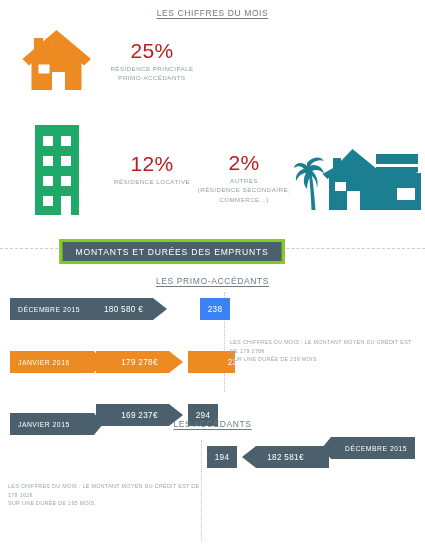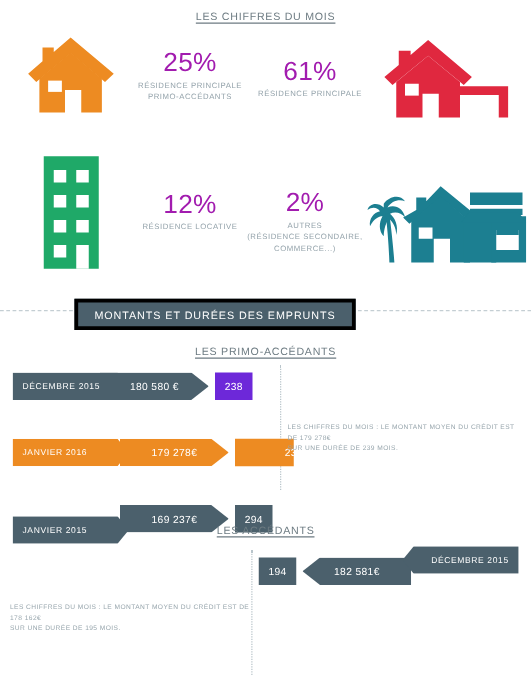--- a/index.html
+++ b/index.html
@@ -11,21 +11,21 @@
   }
   .page { position: relative; width: 344px; height: 544px; background: #fff; }
 
   
   .sec-title {
     font-size: 8.5px; letter-spacing: .6px; color: #6d7b82;
     text-align: center; text-decoration: underline; text-underline-offset: 2px;
     font-weight: 400;
   }
   .pct {
-    font-size: 21px; color: #a21caf; font-weight: 400; letter-spacing: .3px;
+    font-size: 21px; color: #b91c1c; font-weight: 400; letter-spacing: .3px;
     line-height: 1.05; text-align: center;
   }
   .pct-sub {
     font-size: 6.2px; color: #93a2aa; letter-spacing: .45px; text-align: center;
     line-height: 1.5; margin-top: 2px;
   }
 
   
   .stat-row { position: absolute; display: flex; align-items: center; }
   .icon-wrap { display: flex; align-items: center; justify-content: center; }
@@ -34,21 +34,21 @@
   
   .dash-line {
     position: absolute; left: 0; width: 425px; height: 0;
     border-top: 1px dashed #c4ced3;
   }
   .banner {
     position: absolute; left: 50%; transform: translateX(-50%);
     background: #4b606c; color: #ffffff;
     font-size: 8.6px; letter-spacing: .75px;
     padding: 5px 13px 4px 13px; white-space: nowrap;
-    border: 3px solid #000000;
+    border: 3px solid #84cc16;
   }
 
   
   .chart { position: absolute; }
   .bar-row { position: relative; height: 22px; }
 
   .lbl-left {
     position: absolute; left: 0; top: 0; height: 22px;
     display: flex; align-items: center; padding-left: 8px;
     color: #fff; font-size: 6.8px; letter-spacing: .5px;
@@ -106,36 +106,20 @@
     </div>
     <div class="txt-wrap" style="width:104px;">
       <div class="pct">25%</div>
       <div class="pct-sub">
         <div>RÉSIDENCE PRINCIPALE</div>
         <div>PRIMO-ACCÉDANTS</div>
       </div>
     </div>
   </div>
 
-  <div class="stat-row" style="left:196px; top:30px; width:222px;">
-    <div class="txt-wrap" style="width:104px;">
-      <div class="pct">61%</div>
-      <div class="pct-sub">
-        <div>RÉSIDENCE PRINCIPALE</div>
-      </div>
-    </div>
-    <div class="icon-wrap" style="width:118px;">
-      <svg width="104" height="68" viewBox="0 0 104 68" aria-hidden="true">
-        <path fill="#E0283F" d="M12 22 L12 10.5 L21.5 10.5 L21.5 14 L35.5 2 L70.5 31.5 L64 38 L35.5 14.5 L7 38 L0.5 31.5 Z"></path>
-        <path fill="#E0283F" d="M10 35.5 L35.5 14.5 L61 35.5 L61 64 L44 64 L44 45 L31 45 L31 64 L10 64 Z"></path>
-        <rect fill="#ffffff" x="17" y="37" width="11" height="9.5"></rect>
-        <path fill="#E0283F" d="M61 39 L99.5 39 L99.5 64 L92 64 L92 46 L61 46 Z"></path>
-      </svg>
-    </div>
-  </div>
 
   <div class="stat-row" style="left:14px; top:124px; width:190px;">
     <div class="icon-wrap" style="width:86px;">
       <svg width="56" height="92" viewBox="0 0 56 92" aria-hidden="true">
         <rect fill="#1FA968" x="6" y="1" width="44" height="90"></rect>
         <rect fill="#ffffff" x="14" y="12" width="10" height="10"></rect>
         <rect fill="#ffffff" x="32" y="12" width="10" height="10"></rect>
         <rect fill="#ffffff" x="14" y="32" width="10" height="10"></rect>
         <rect fill="#ffffff" x="32" y="32" width="10" height="10"></rect>
         <rect fill="#ffffff" x="14" y="52" width="10" height="10"></rect>
@@ -187,21 +171,21 @@
 
   <div class="sec-title" style="position:absolute; left:0; top:276px; width:425px;">LES PRIMO-ACCÉDANTS</div>
 
   <div class="vdots" style="left:224px; top:292px; height:100px;"></div>
 
   <div class="chart" style="left:0px; top:298px; width:224px; height:92px;">
 
     <div class="bar-row" style="top:0px;">
       <div class="lbl-left" style="left:10px; width:93px; background:#4B606C;">DÉCEMBRE 2015</div>
       <div class="arrow-right" style="left:80px; width:87px; background:#4B606C;">180 580 €</div>
-      <div class="badge" style="left:172px; background:#6d28d9;">238</div>
+      <div class="badge" style="left:200px; background:#3b82f6;">238</div>
     </div>
 
     <div class="bar-row" style="top:31px;">
       <div class="lbl-left" style="left:10px; width:93px; background:#ED8B22;">JANVIER 2016</div>
       <div class="arrow-right" style="left:96px; width:87px; background:#ED8B22;">179 278€</div>
       <div class="badge" style="left:188px; background:#ED8B22;padding-left:47px;">239</div>
     </div>
 
     <div class="bar-row" style="top:62px;">
       <div class="lbl-left" style="left:10px; width:93px; background:#4B606C; top:9px;">JANVIER 2015</div>

